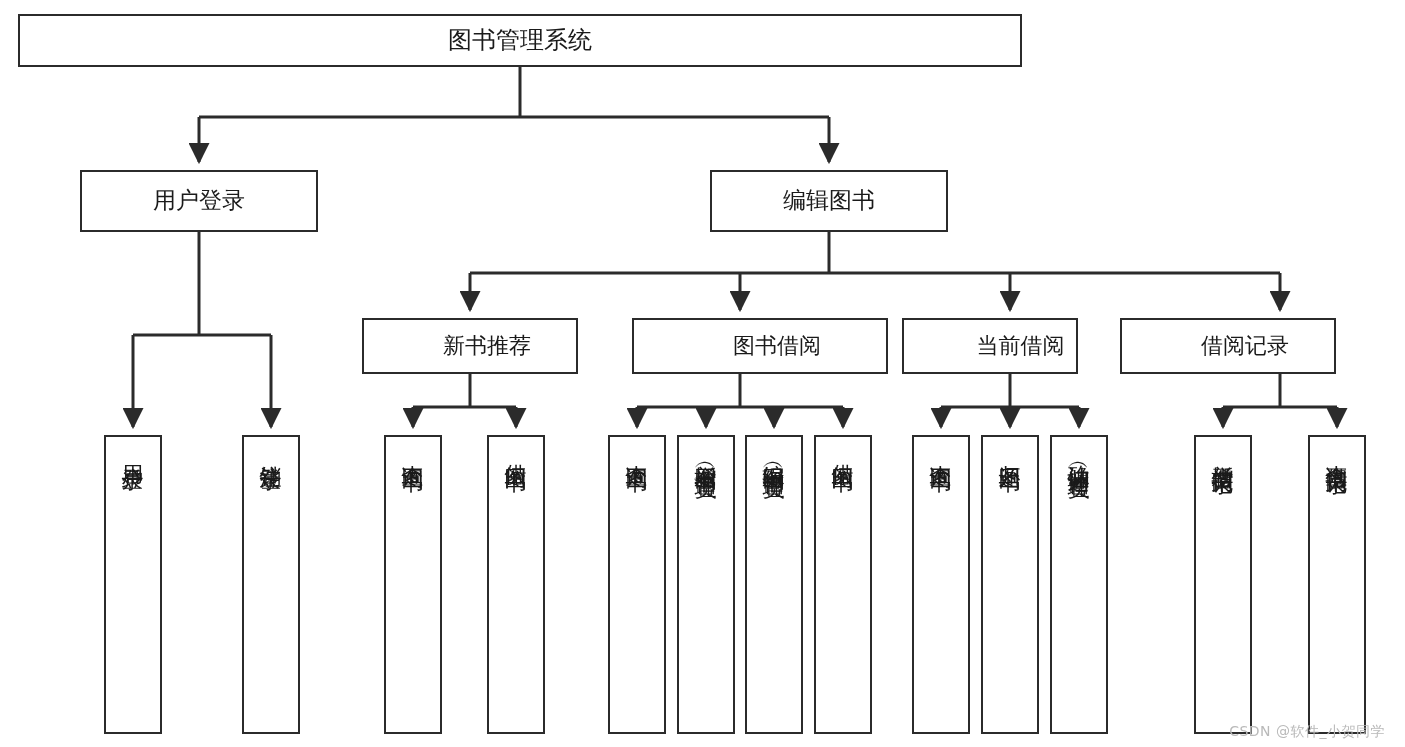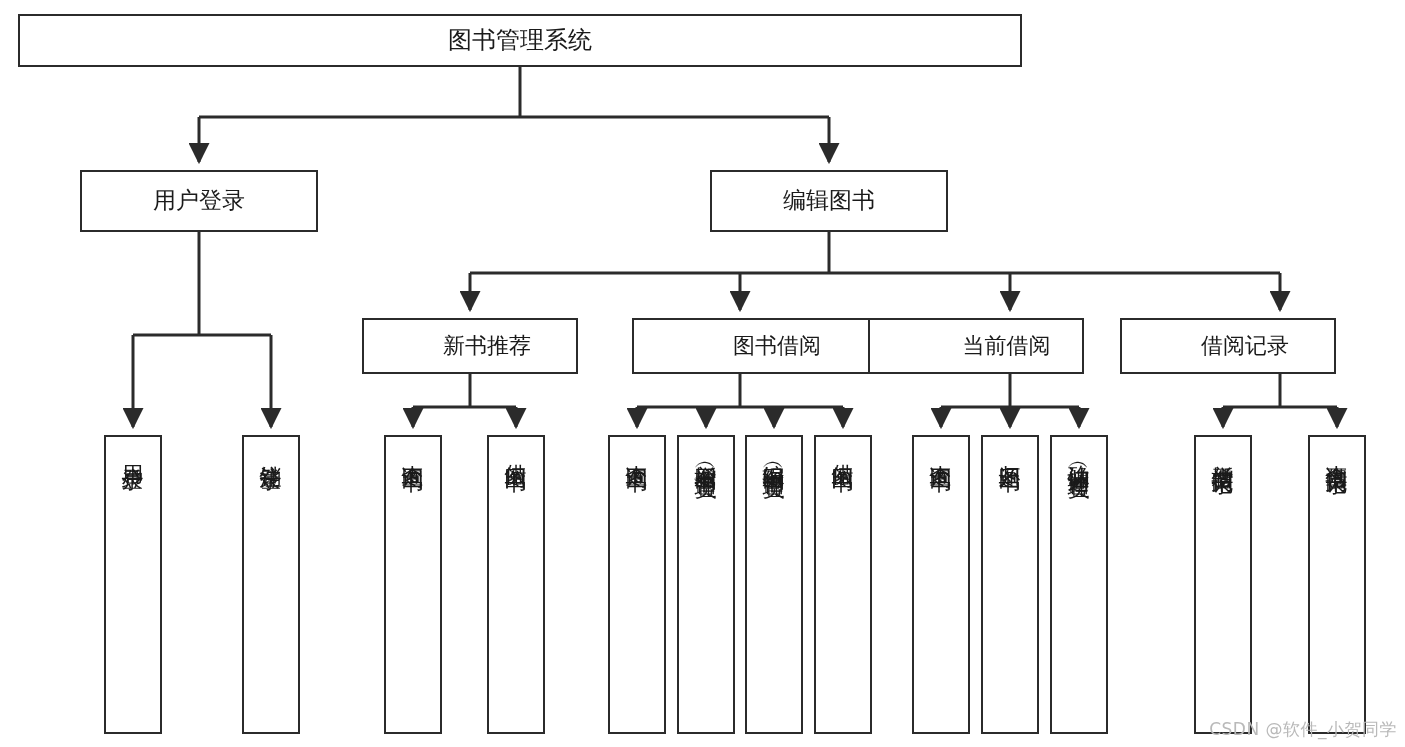--- a/index.html
+++ b/index.html
@@ -61,23 +61,23 @@
   .node.leaf .node-label {
     font-size: 22px;
     writing-mode: vertical-rl;
     text-orientation: upright;
     letter-spacing: 2px;
     line-height: 1.05;
     white-space: nowrap;
   }
   #watermark {
     position: absolute;
-    right: 8px;
+    right: 20px;
     bottom: 6px;
-    font-size: 17px;
+    font-size: 14px;
     color: #b9b9b9;
     letter-spacing: 0.5px;
     z-index: 6;
     user-select: none;
     text-align: right;
   }
 </style>
 </head>
 <body>
 
@@ -146,21 +146,21 @@
   </div>
 
   <div class="node level3" style="left:362px; top:318px; width:216px; height:56px;">
     <span class="node-label">新书推荐</span>
   </div>
 
   <div class="node level3" style="left:632px; top:318px; width:256px; height:56px;">
     <span class="node-label">图书借阅</span>
   </div>
 
-  <div class="node level3" style="left:868px; top:318px; width:216px; height:56px;padding-left:27px;">
+  <div class="node level3" style="left:902px; top:318px; width:176px; height:56px;padding-left:27px;">
     <span class="node-label">当前借阅</span>
   </div>
 
   <div class="node level3" style="left:1120px; top:318px; width:216px; height:56px;">
     <span class="node-label">借阅记录</span>
   </div>
 
   <div class="node leaf" style="left:104px; top:435px; width:58px; height:299px;">
     <span class="node-label">用户登录</span>
   </div>

